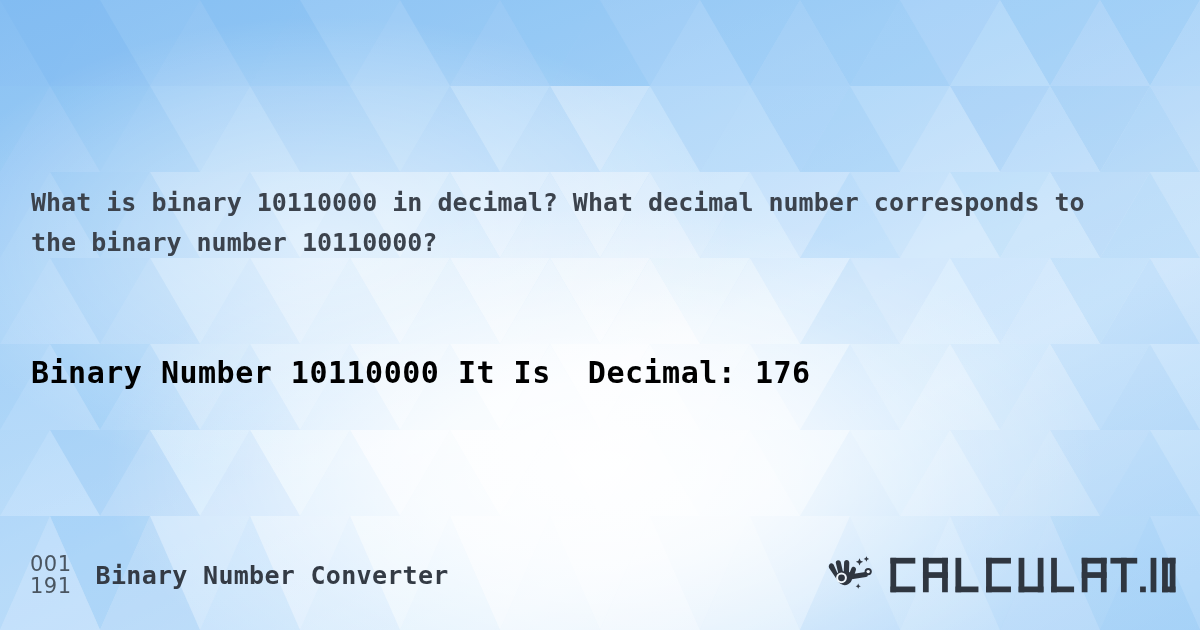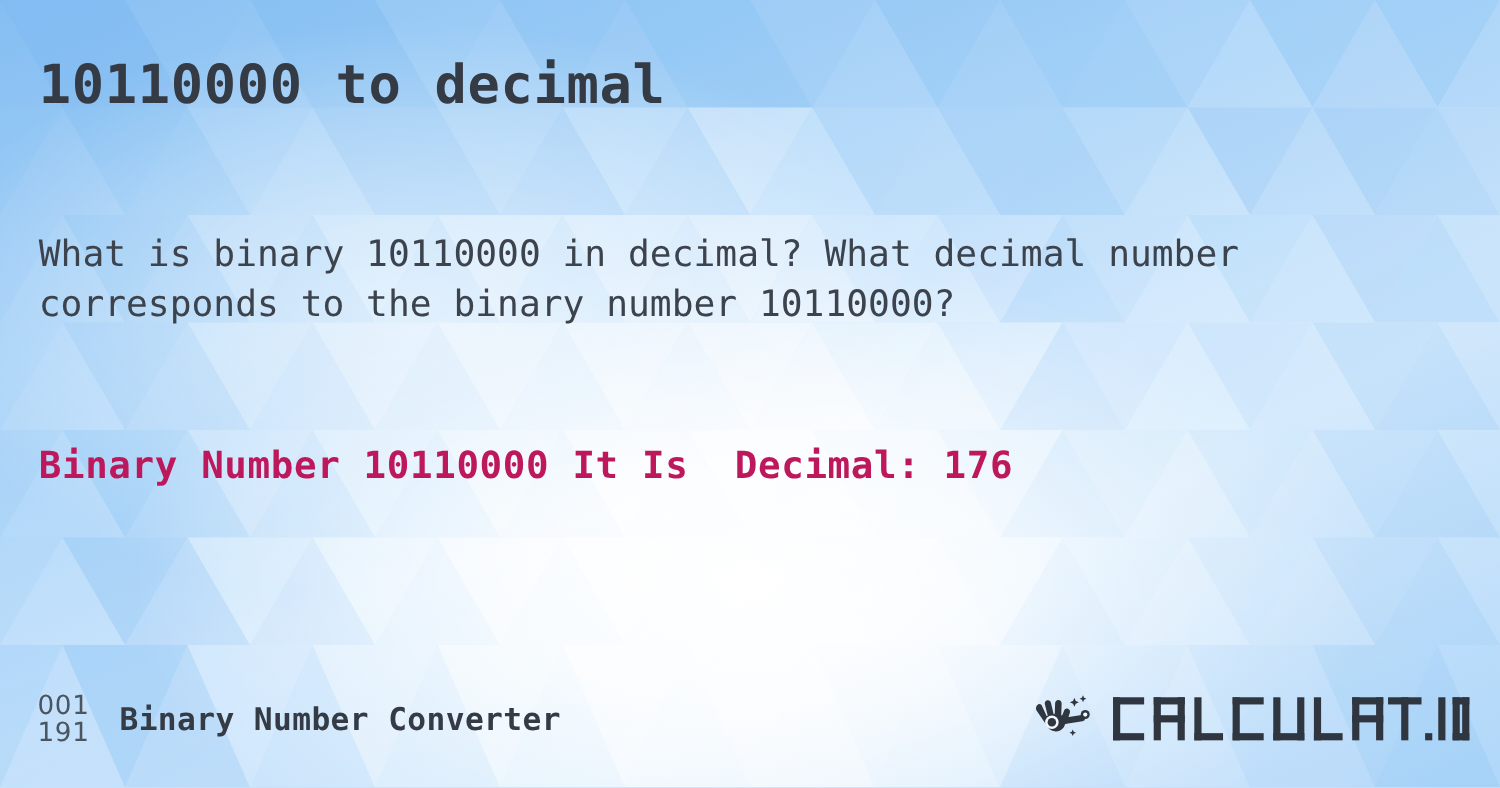--- a/index.html
+++ b/index.html
@@ -71,35 +71,35 @@
     color: #343b45;
     white-space: pre;
     line-height: 1.22;
   }
 
   .question {
     position: absolute;
     left: 31px;
     top: 183px;
     width: 1110px;
-    font-size: 29px;
-    font-weight: normal;
+    font-size: 25px;
+    font-weight: bold;
     color: #3c434d;
     line-height: 40px;
     white-space: pre-wrap;
     letter-spacing: 0px;
   }
 
   .result {
     position: absolute;
     left: 31px;
     top: 355px;
     font-size: 30px;
     font-weight: bold;
-    color: #be185d;
+    color: #000000;
     white-space: pre;
     letter-spacing: 0.5px;
   }
 
   
   .footer {
     position: absolute;
     left: 0;
     top: 545px;
     width: 1200px;
@@ -360,21 +360,20 @@
       <polygon points="1000,630 1100,630 1050,516" fill="#cde6fc" opacity="0.58"></polygon>
       <polygon points="1150,516 1200,516 1200,630" fill="#c2e1fb" opacity="0.60"></polygon>
       <polygon points="1100,630 1200,630 1150,516" fill="#abd5f8" opacity="0.58"></polygon>
     </g>
   </svg>
 
   <div class="bg-wash"></div>
 
   <div class="content">
 
-    <div class="title">10110000 to decimal</div>
 
     <div class="question">What is binary 10110000 in decimal? What decimal number corresponds to the binary number 10110000?</div>
 
     <div class="result">Binary Number 10110000 It Is  Decimal: 176</div>
 
     <div class="footer">
 
       <div class="footer-left">
         <div class="bin-logo">
           <span class="row-a">001</span>

